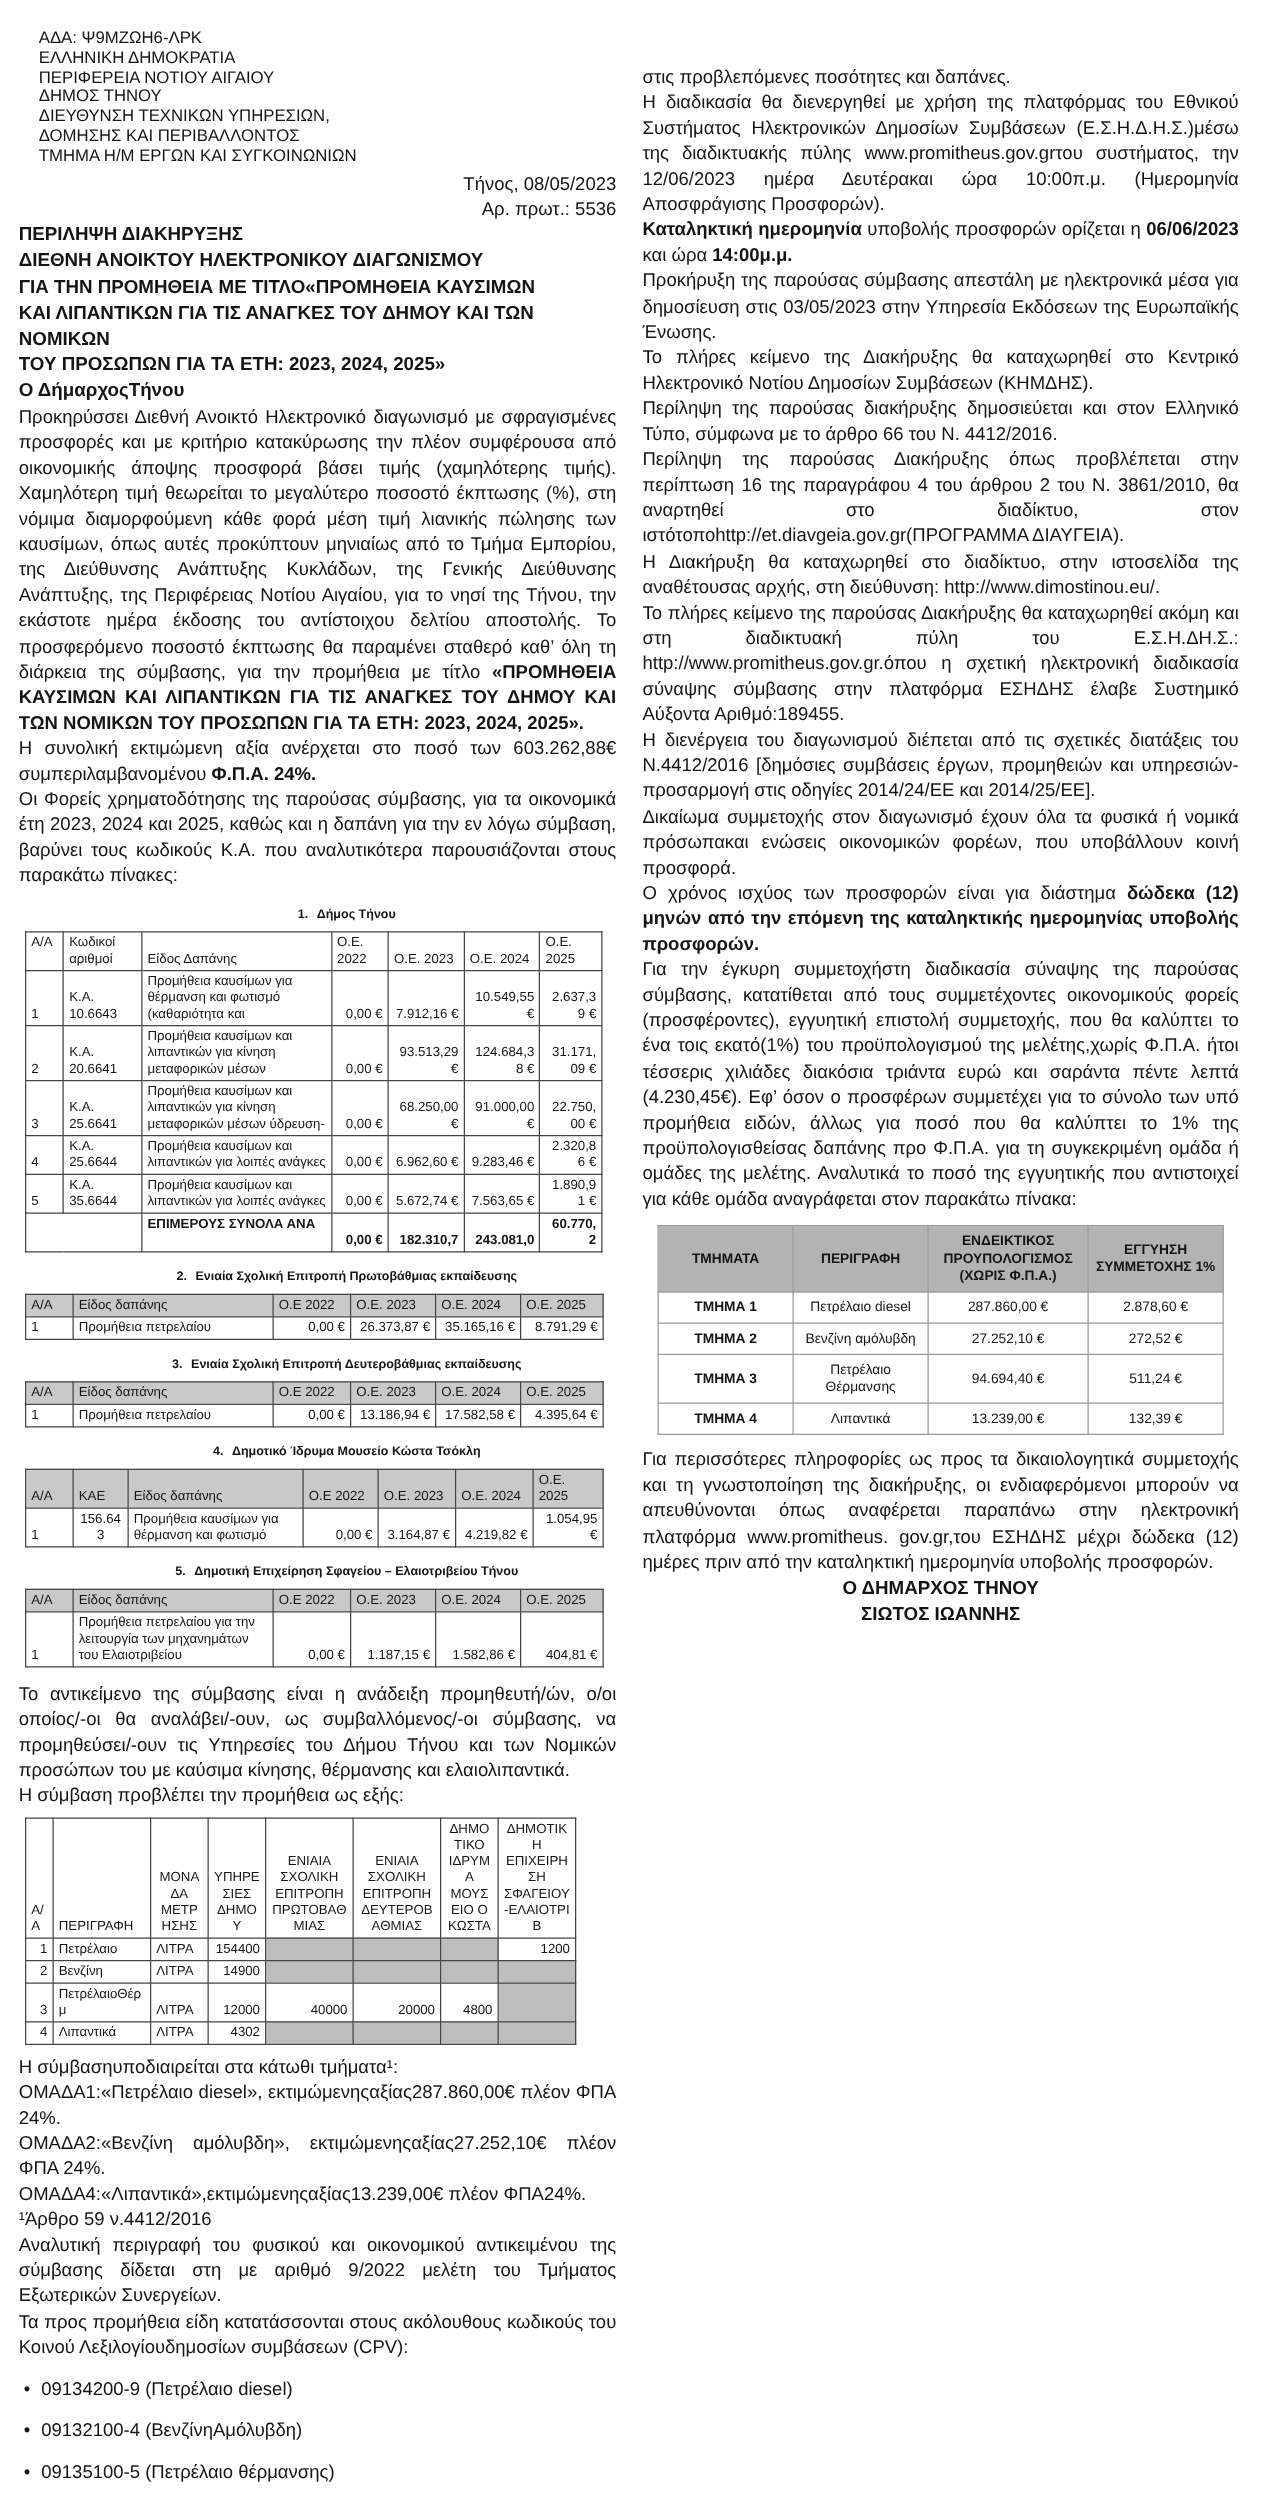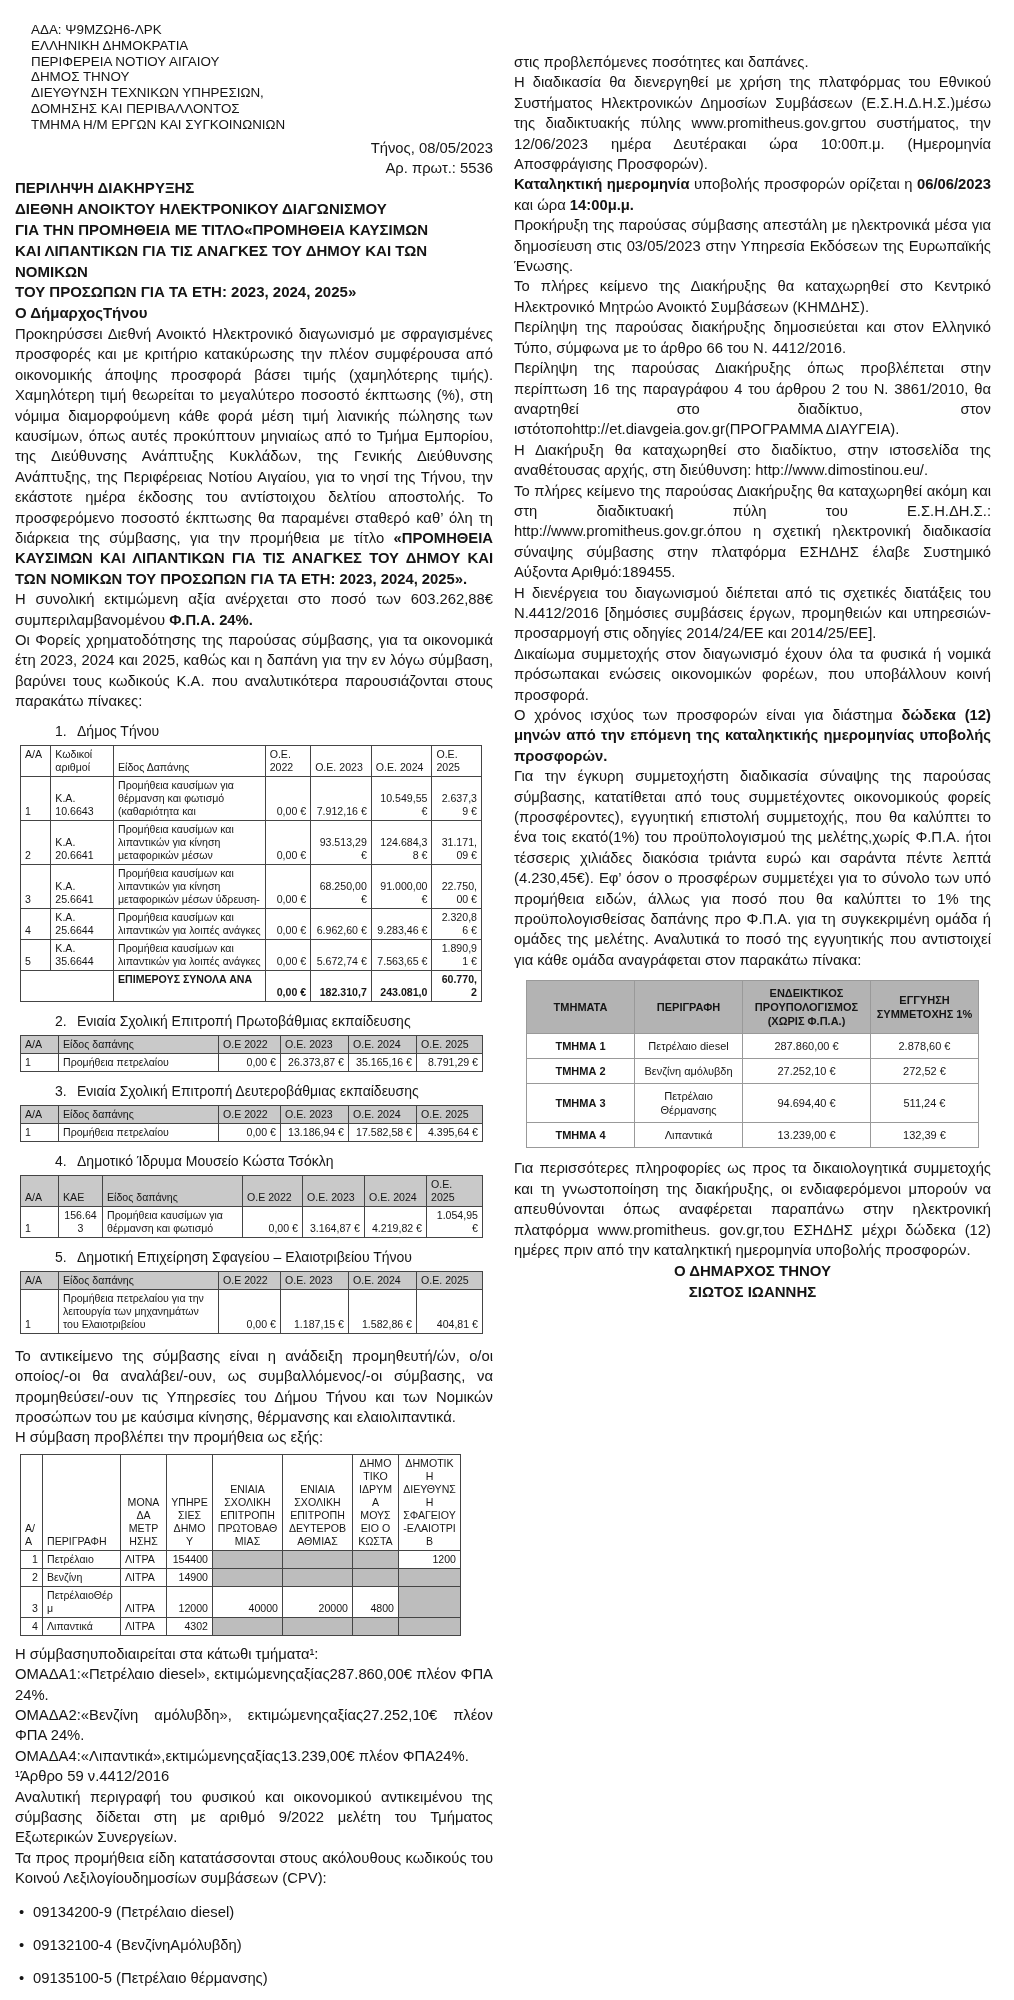--- a/index.html
+++ b/index.html
@@ -7,21 +7,21 @@
     width:1014px;height:2000px;position:relative;background:#ffffff;color:#151515;
     font-family:"Liberation Sans","DejaVu Sans",sans-serif;overflow:hidden;
   }
   .col{position:absolute;}
   .col-left{left:15px;top:22px;width:478px;}
   .col-right{left:514px;top:52px;width:477px;}
   p{margin:0;font-size:14.8px;line-height:20.4px;text-align:justify;}
   .hdr-line{font-size:13.4px;line-height:15.8px;text-align:left;margin-left:16px;}
   .date-block{text-align:right;font-size:14.8px;line-height:20.4px;margin-top:5px;}
   .title-line{text-align:left;font-weight:bold;font-size:15px;line-height:20.8px;}
-  .section-h{font-weight:normal;font-size:14px;line-height:15px;margin:12px 0 6px 40px;}
+  .section-h{font-weight:bold;font-size:10px;line-height:15px;margin:12px 0 6px 40px;text-align:center;}
   .section-h .num{display:inline-block;min-width:22px;}
   table{border-collapse:collapse;table-layout:fixed;margin:2px 0 4px 5px;}
   td,th{border:1px solid #444;padding:2px 4px;font-size:10.6px;line-height:13px;
         font-weight:normal;text-align:left;vertical-align:bottom;word-wrap:break-word;}
   .desc{vertical-align:top;}
   .money{text-align:right;}
   .gray{background:#bdbdbd;}
   .hdr-gray td{background:#c9c9c9;}
   .tot td{font-weight:bold;}
   .t6 td{overflow-wrap:anywhere;}
@@ -286,21 +286,21 @@
       </colgroup>
     <tbody>
         <tr class="hd">
       <td style="text-align:left;">Α/Α</td>
       <td style="text-align:left;">ΠΕΡΙΓΡΑΦΗ</td>
       <td>ΜΟΝΑΔΑ ΜΕΤΡΗΣΗΣ</td>
       <td>ΥΠΗΡΕΣΙΕΣ ΔΗΜΟΥ</td>
       <td>ΕΝΙΑΙΑ ΣΧΟΛΙΚΗ ΕΠΙΤΡΟΠΗ ΠΡΩΤΟΒΑΘΜΙΑΣ</td>
       <td>ΕΝΙΑΙΑ ΣΧΟΛΙΚΗ ΕΠΙΤΡΟΠΗ ΔΕΥΤΕΡΟΒΑΘΜΙΑΣ</td>
       <td>ΔΗΜΟΤΙΚΟ ΙΔΡΥΜΑ ΜΟΥΣΕΙΟ Ο ΚΩΣΤΑ</td>
-      <td>ΔΗΜΟΤΙΚΗ ΔΙΕΥΘΥΝΣΗ ΣΦΑΓΕΙΟΥ-ΕΛΑΙΟΤΡΙΒ</td>
+      <td>ΔΗΜΟΤΙΚΗ ΕΠΙΧΕΙΡΗΣΗ ΣΦΑΓΕΙΟΥ-ΕΛΑΙΟΤΡΙΒ</td>
     </tr>
     <tr>
       <td class="num">1</td>
       <td>Πετρέλαιο</td>
       <td>ΛΙΤΡΑ</td>
       <td class="num">154400</td>
       <td class="gray"></td>
       <td class="gray"></td>
       <td class="gray"></td>
       <td class="num">1200</td>
@@ -353,21 +353,21 @@
     <div>09210000-4 (Λιπαντικά)</div>
   </div>
 
 </div>
 
 <div class="col col-right">
   <p>στις προβλεπόμενες ποσότητες και δαπάνες.</p>
   <p>Η διαδικασία θα διενεργηθεί με χρήση της πλατφόρμας του Εθνικού Συστήματος Ηλεκτρονικών Δημοσίων Συμβάσεων (Ε.Σ.Η.Δ.Η.Σ.)μέσω της διαδικτυακής πύλης www.promitheus.gov.grτου συστήματος, την 12/06/2023 ημέρα Δευτέρακαι ώρα 10:00π.μ. (Ημερομηνία Αποσφράγισης Προσφορών).</p>
   <p><b>Καταληκτική ημερομηνία</b><span> υποβολής προσφορών ορίζεται η </span><b>06/06/2023</b><span> και ώρα </span><b>14:00μ.μ.</b></p>
   <p>Προκήρυξη της παρούσας σύμβασης απεστάλη με ηλεκτρονικά μέσα για δημοσίευση στις 03/05/2023 στην Υπηρεσία Εκδόσεων της Ευρωπαϊκής Ένωσης.</p>
-  <p>Το πλήρες κείμενο της Διακήρυξης θα καταχωρηθεί στο Κεντρικό Ηλεκτρονικό Μητρώο Ανοικτό Συμβάσεων (ΚΗΜΔΗΣ).</p>
+  <p>Το πλήρες κείμενο της Διακήρυξης θα καταχωρηθεί στο Κεντρικό Ηλεκτρονικό Νοτίου Δημοσίων Συμβάσεων (ΚΗΜΔΗΣ).</p>
   <p>Περίληψη της παρούσας διακήρυξης δημοσιεύεται και στον Ελληνικό Τύπο, σύμφωνα με το άρθρο 66 του Ν. 4412/2016.</p>
   <p>Περίληψη της παρούσας Διακήρυξης όπως προβλέπεται στην περίπτωση 16 της παραγράφου 4 του άρθρου 2 του Ν. 3861/2010, θα αναρτηθεί στο διαδίκτυο, στον ιστότοποhttp://et.diavgeia.gov.gr(ΠΡΟΓΡΑΜΜΑ ΔΙΑΥΓΕΙΑ).</p>
   <p>Η Διακήρυξη θα καταχωρηθεί στο διαδίκτυο, στην ιστοσελίδα της αναθέτουσας αρχής, στη διεύθυνση: http://www.dimostinou.eu/.</p>
   <p>Το πλήρες κείμενο της παρούσας Διακήρυξης θα καταχωρηθεί ακόμη και στη διαδικτυακή πύλη του Ε.Σ.Η.ΔΗ.Σ.: http://www.promitheus.gov.gr.όπου η σχετική ηλεκτρονική διαδικασία σύναψης σύμβασης στην πλατφόρμα ΕΣΗΔΗΣ έλαβε Συστημικό Αύξοντα Αριθμό:189455.</p>
   <p>Η διενέργεια του διαγωνισμού διέπεται από τις σχετικές διατάξεις του Ν.4412/2016 [δημόσιες συμβάσεις έργων, προμηθειών και υπηρεσιών- προσαρμογή στις οδηγίες 2014/24/ΕΕ και 2014/25/ΕΕ].</p>
   <p>Δικαίωμα συμμετοχής στον διαγωνισμό έχουν όλα τα φυσικά ή νομικά πρόσωπακαι ενώσεις οικονομικών φορέων, που υποβάλλουν κοινή προσφορά.</p>
   <p><span>Ο χρόνος ισχύος των προσφορών είναι για διάστημα </span><b>δώδεκα (12) μηνών από την επόμενη της καταληκτικής ημερομηνίας υποβολής προσφορών.</b></p>
   <p>Για την έγκυρη συμμετοχήστη διαδικασία σύναψης της παρούσας σύμβασης, κατατίθεται από τους συμμετέχοντες οικονομικούς φορείς (προσφέροντες), εγγυητική επιστολή συμμετοχής, που θα καλύπτει το ένα τοις εκατό(1%) του προϋπολογισμού της μελέτης,χωρίς Φ.Π.Α. ήτοι τέσσερις χιλιάδες διακόσια τριάντα ευρώ και σαράντα πέντε λεπτά (4.230,45€). Εφ’ όσον ο προσφέρων συμμετέχει για το σύνολο των υπό προμήθεια ειδών, άλλως για ποσό που θα καλύπτει το 1% της προϋπολογισθείσας δαπάνης προ Φ.Π.Α. για τη συγκεκριμένη ομάδα ή ομάδες της μελέτης. Αναλυτικά το ποσό της εγγυητικής που αντιστοιχεί για κάθε ομάδα αναγράφεται στον παρακάτω πίνακα:</p>
 
   <table class="t7" style="width:452px;">

